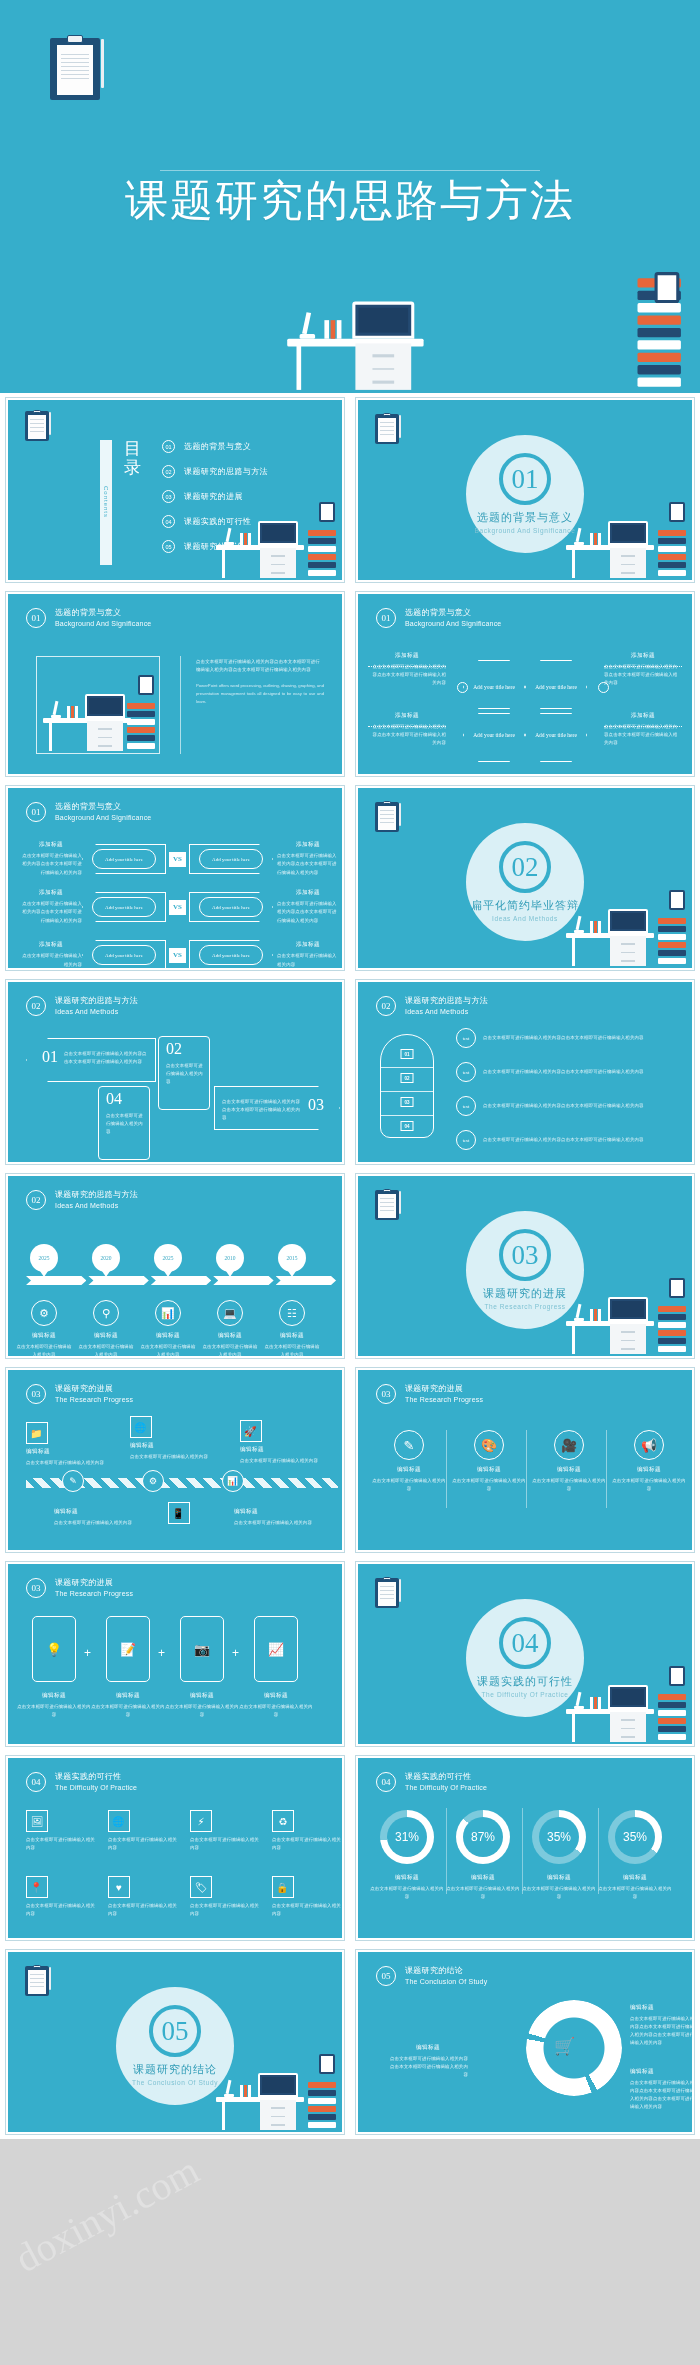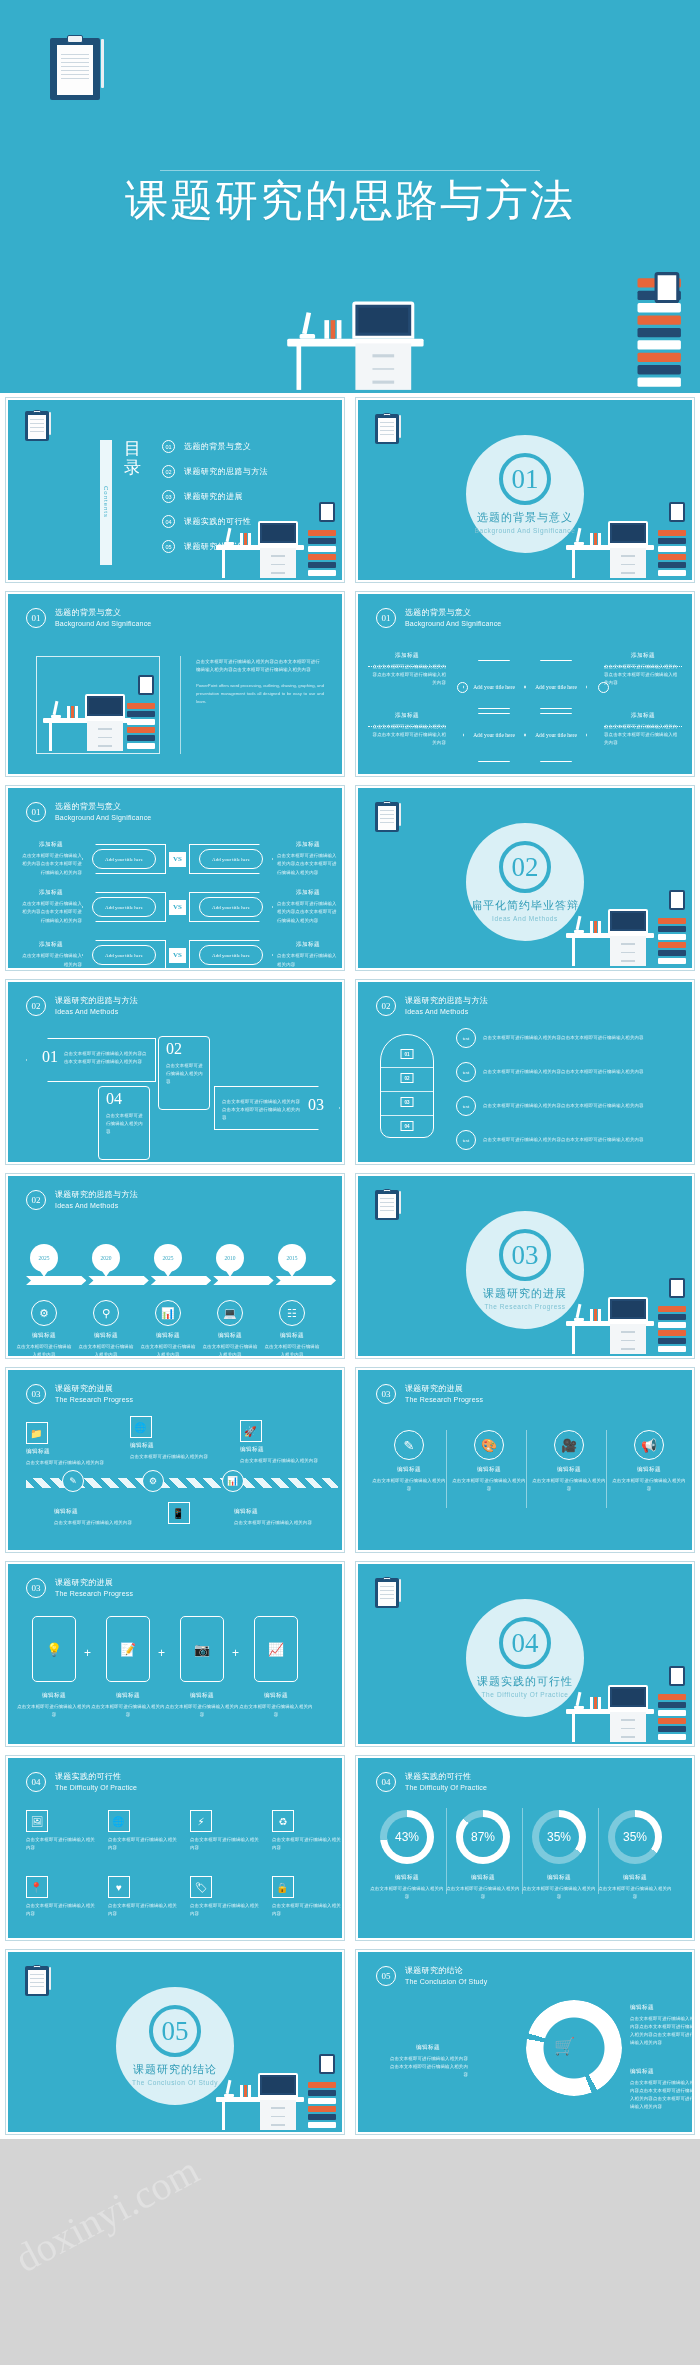--- a/index.html
+++ b/index.html
@@ -1025,21 +1025,21 @@
         <div class="sh">
           <div class="sh-num">04</div>
           <div class="sh-txt">
             <div class="sh-cn">课题实践的可行性</div>
             <div class="sh-en">The Difficulty Of Practice</div>
             </div>
           </div>
 
         <div class="ring" style="left:22px;background:conic-gradient(#fff 0 73%, rgba(255,255,255,.35) 73% 100%);">
           <div class="hole">
-              <span>43%</span>
+              <span>31%</span>
             </div>
           </div>
         <div class="ring" style="left:98px;background:conic-gradient(#fff 0 87%, rgba(255,255,255,.35) 87% 100%);">
           <div class="hole">
               <span>87%</span>
             </div>
           </div>
         <div class="ring" style="left:174px;background:conic-gradient(#fff 0 35%, rgba(255,255,255,.35) 35% 100%);">
           <div class="hole">
               <span>35%</span>

